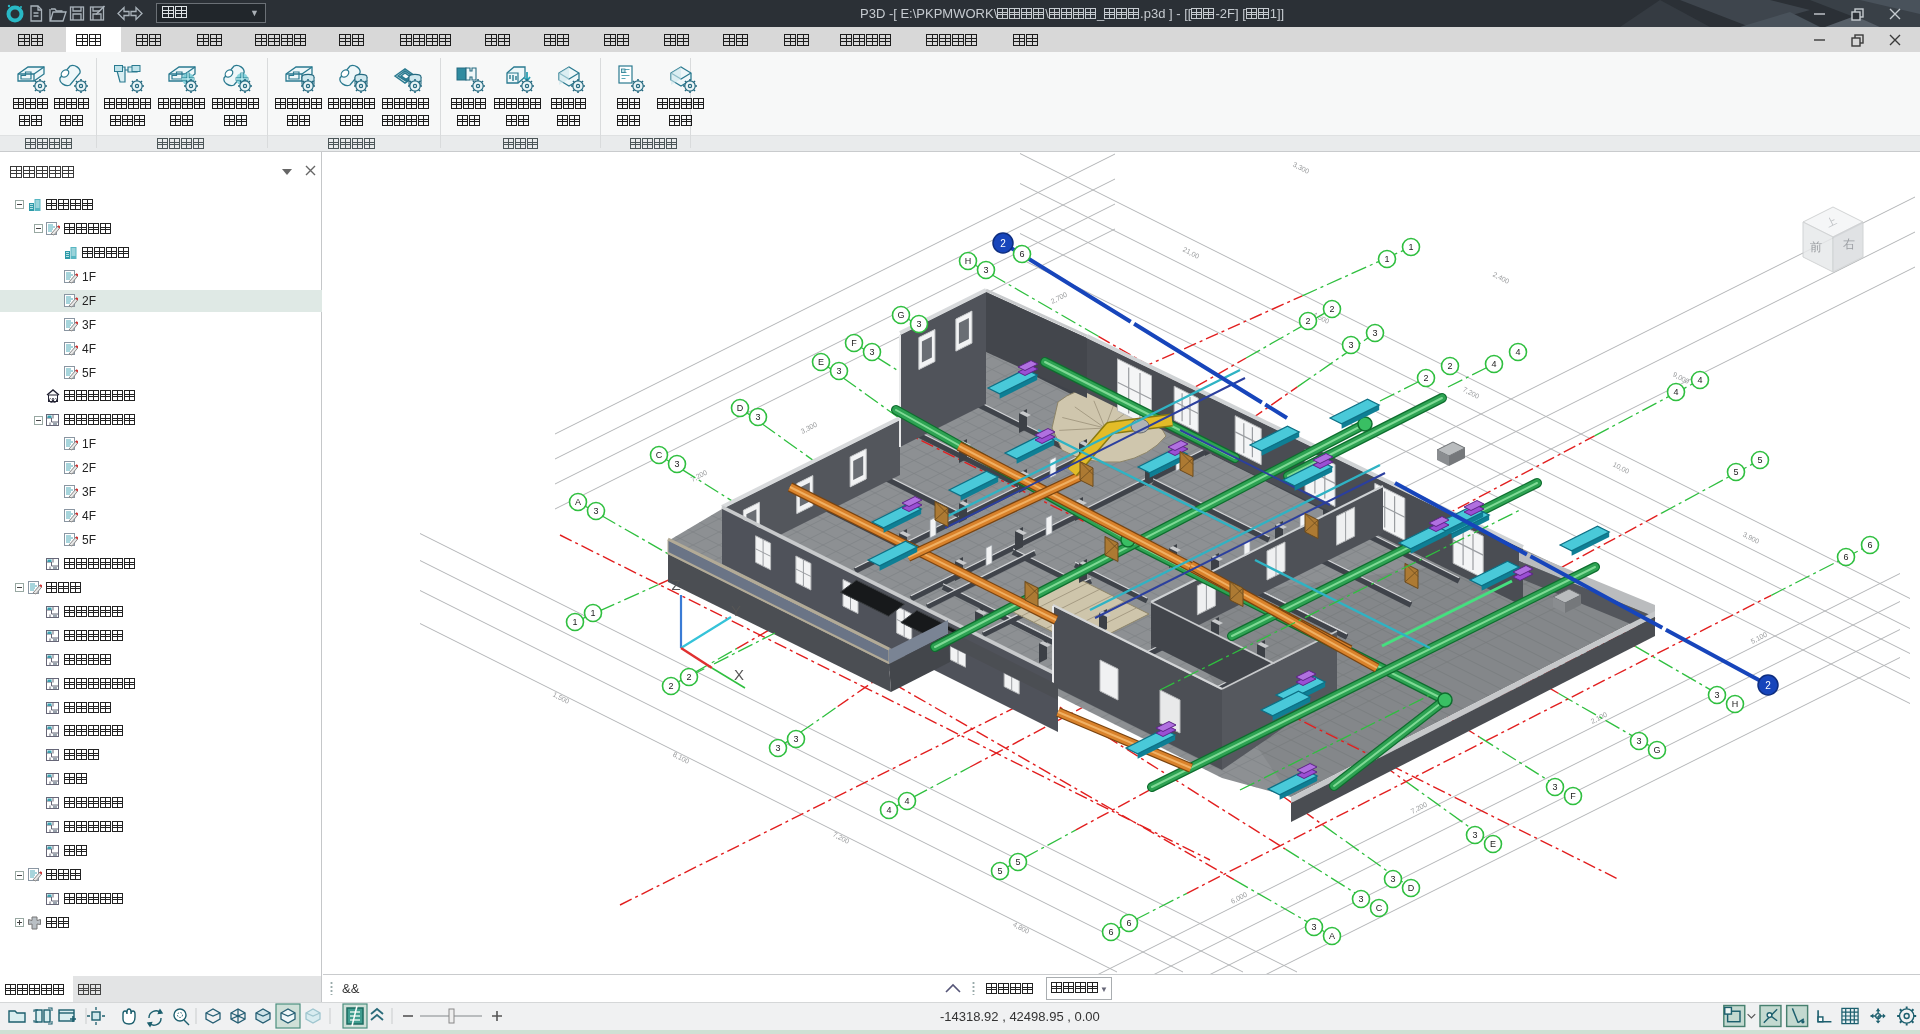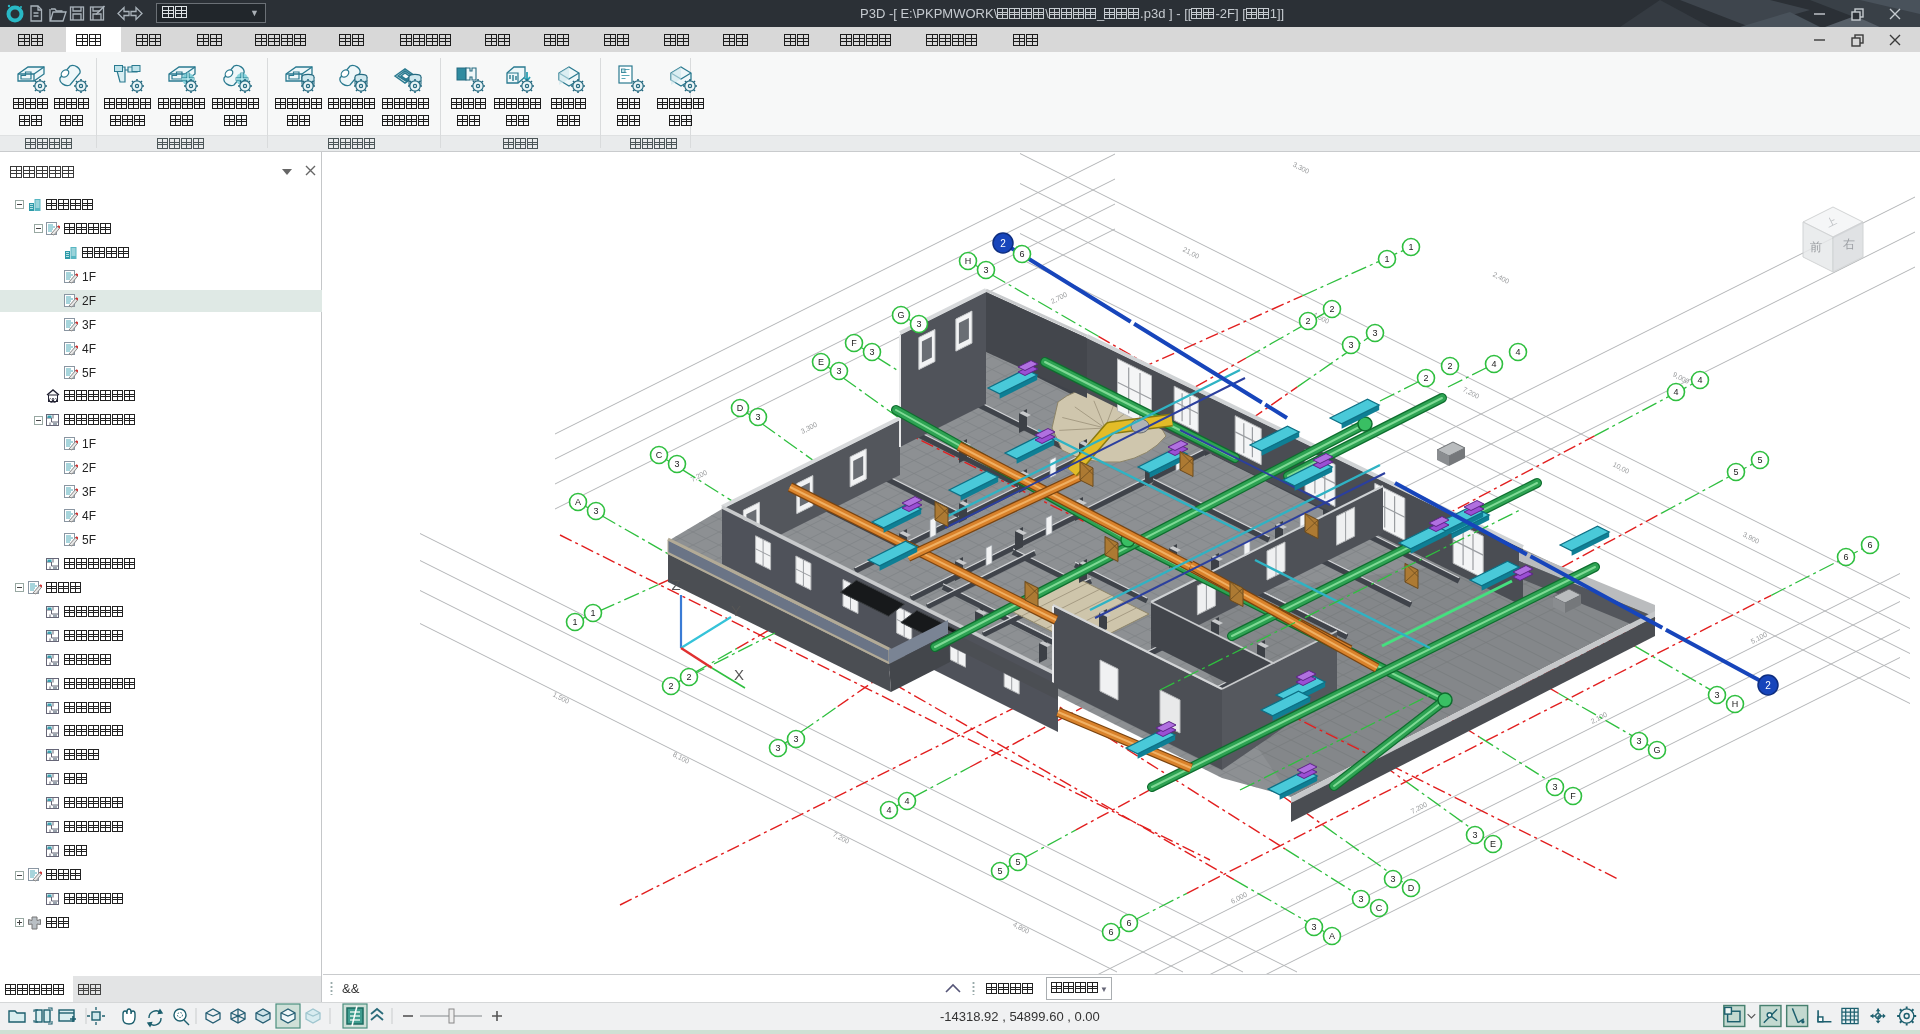--- a/index.html
+++ b/index.html
@@ -418,21 +418,21 @@
 <div class="abs" style="left:330px;top:981px;width:3px;height:14px;background-image:radial-gradient(circle,#9aa 1px,transparent 1.2px);background-size:3px 4px"></div>
 <div class="abs" style="left:342px;top:981px;color:#333;font-size:13px">&amp;&amp;</div>
 <svg class="abs" style="left:938px;top:978px" width="30" height="22">
     <path d="M8 14l7-7 7 7" fill="none" stroke="#557" stroke-width="1.6"></path>
   </svg>
 <div class="abs" style="left:972px;top:981px;width:3px;height:14px;background-image:radial-gradient(circle,#9aa 1px,transparent 1.2px);background-size:3px 4px"></div>
 <div class="abs" style="left:986px;top:982px;color:#222;font-size:12px"><i class="z" style="width:11px;height:11px"></i><i class="z" style="width:11px;height:11px"></i><i class="z" style="width:11px;height:11px"></i><i class="z" style="width:11px;height:11px"></i></div>
 <div class="abs" style="left:1046px;top:977px;width:66px;height:23px;background:#fff;border:1px solid #a9adb0;color:#222;font-size:12px;line-height:21px;padding-left:4px"><i class="z" style="width:11px;height:11px"></i><i class="z" style="width:11px;height:11px"></i><i class="z" style="width:11px;height:11px"></i><i class="z" style="width:11px;height:11px"></i><span class="abs" style="right:3px;top:1px;color:#667;font-size:8px">▼</span></div>
 <div class="abs" style="left:0;top:1002px;width:1920px;height:28px;background:#f0f1f2;border-top:1px solid #d5d7d8"></div>
 <div class="abs" style="left:0;top:1030px;width:1920px;height:4px;background:#cfe0d4"></div>
-<div class="abs" style="left:940px;top:1009px;color:#333;font-size:13px">-14318.92 , 54899.60 , 0.00</div>
+<div class="abs" style="left:940px;top:1009px;color:#333;font-size:13px">-14318.92 , 42498.95 , 0.00</div>
 <svg class="abs" style="left:0;top:1002px" width="520" height="28" viewBox="0 0 520 28">
 <g fill="none" stroke="#1c5f6e" stroke-width="1.4">
 <path d="M9 9h6l2 2h8v9H9z" fill="#d9eef0"></path>
 <rect x="36" y="8" width="6" height="12" fill="#d9eef0"></rect>
       <rect x="44" y="8" width="6" height="12" fill="#d9eef0"></rect>
       <path d="M34 10v-2h4M48 6h4v3M34 18v2h4M48 22h4v-3" stroke-width="1.1"></path>
 <rect x="59" y="8" width="15" height="11" fill="#d9eef0"></rect>
       <path d="M59 11h15"></path>
       <path d="M70 17h6M73 14v6" stroke-width="1.6"></path>
 <path d="M96 8v-3M96 20v3M90 14h-3M102 14h3" stroke-width="1.3"></path>

